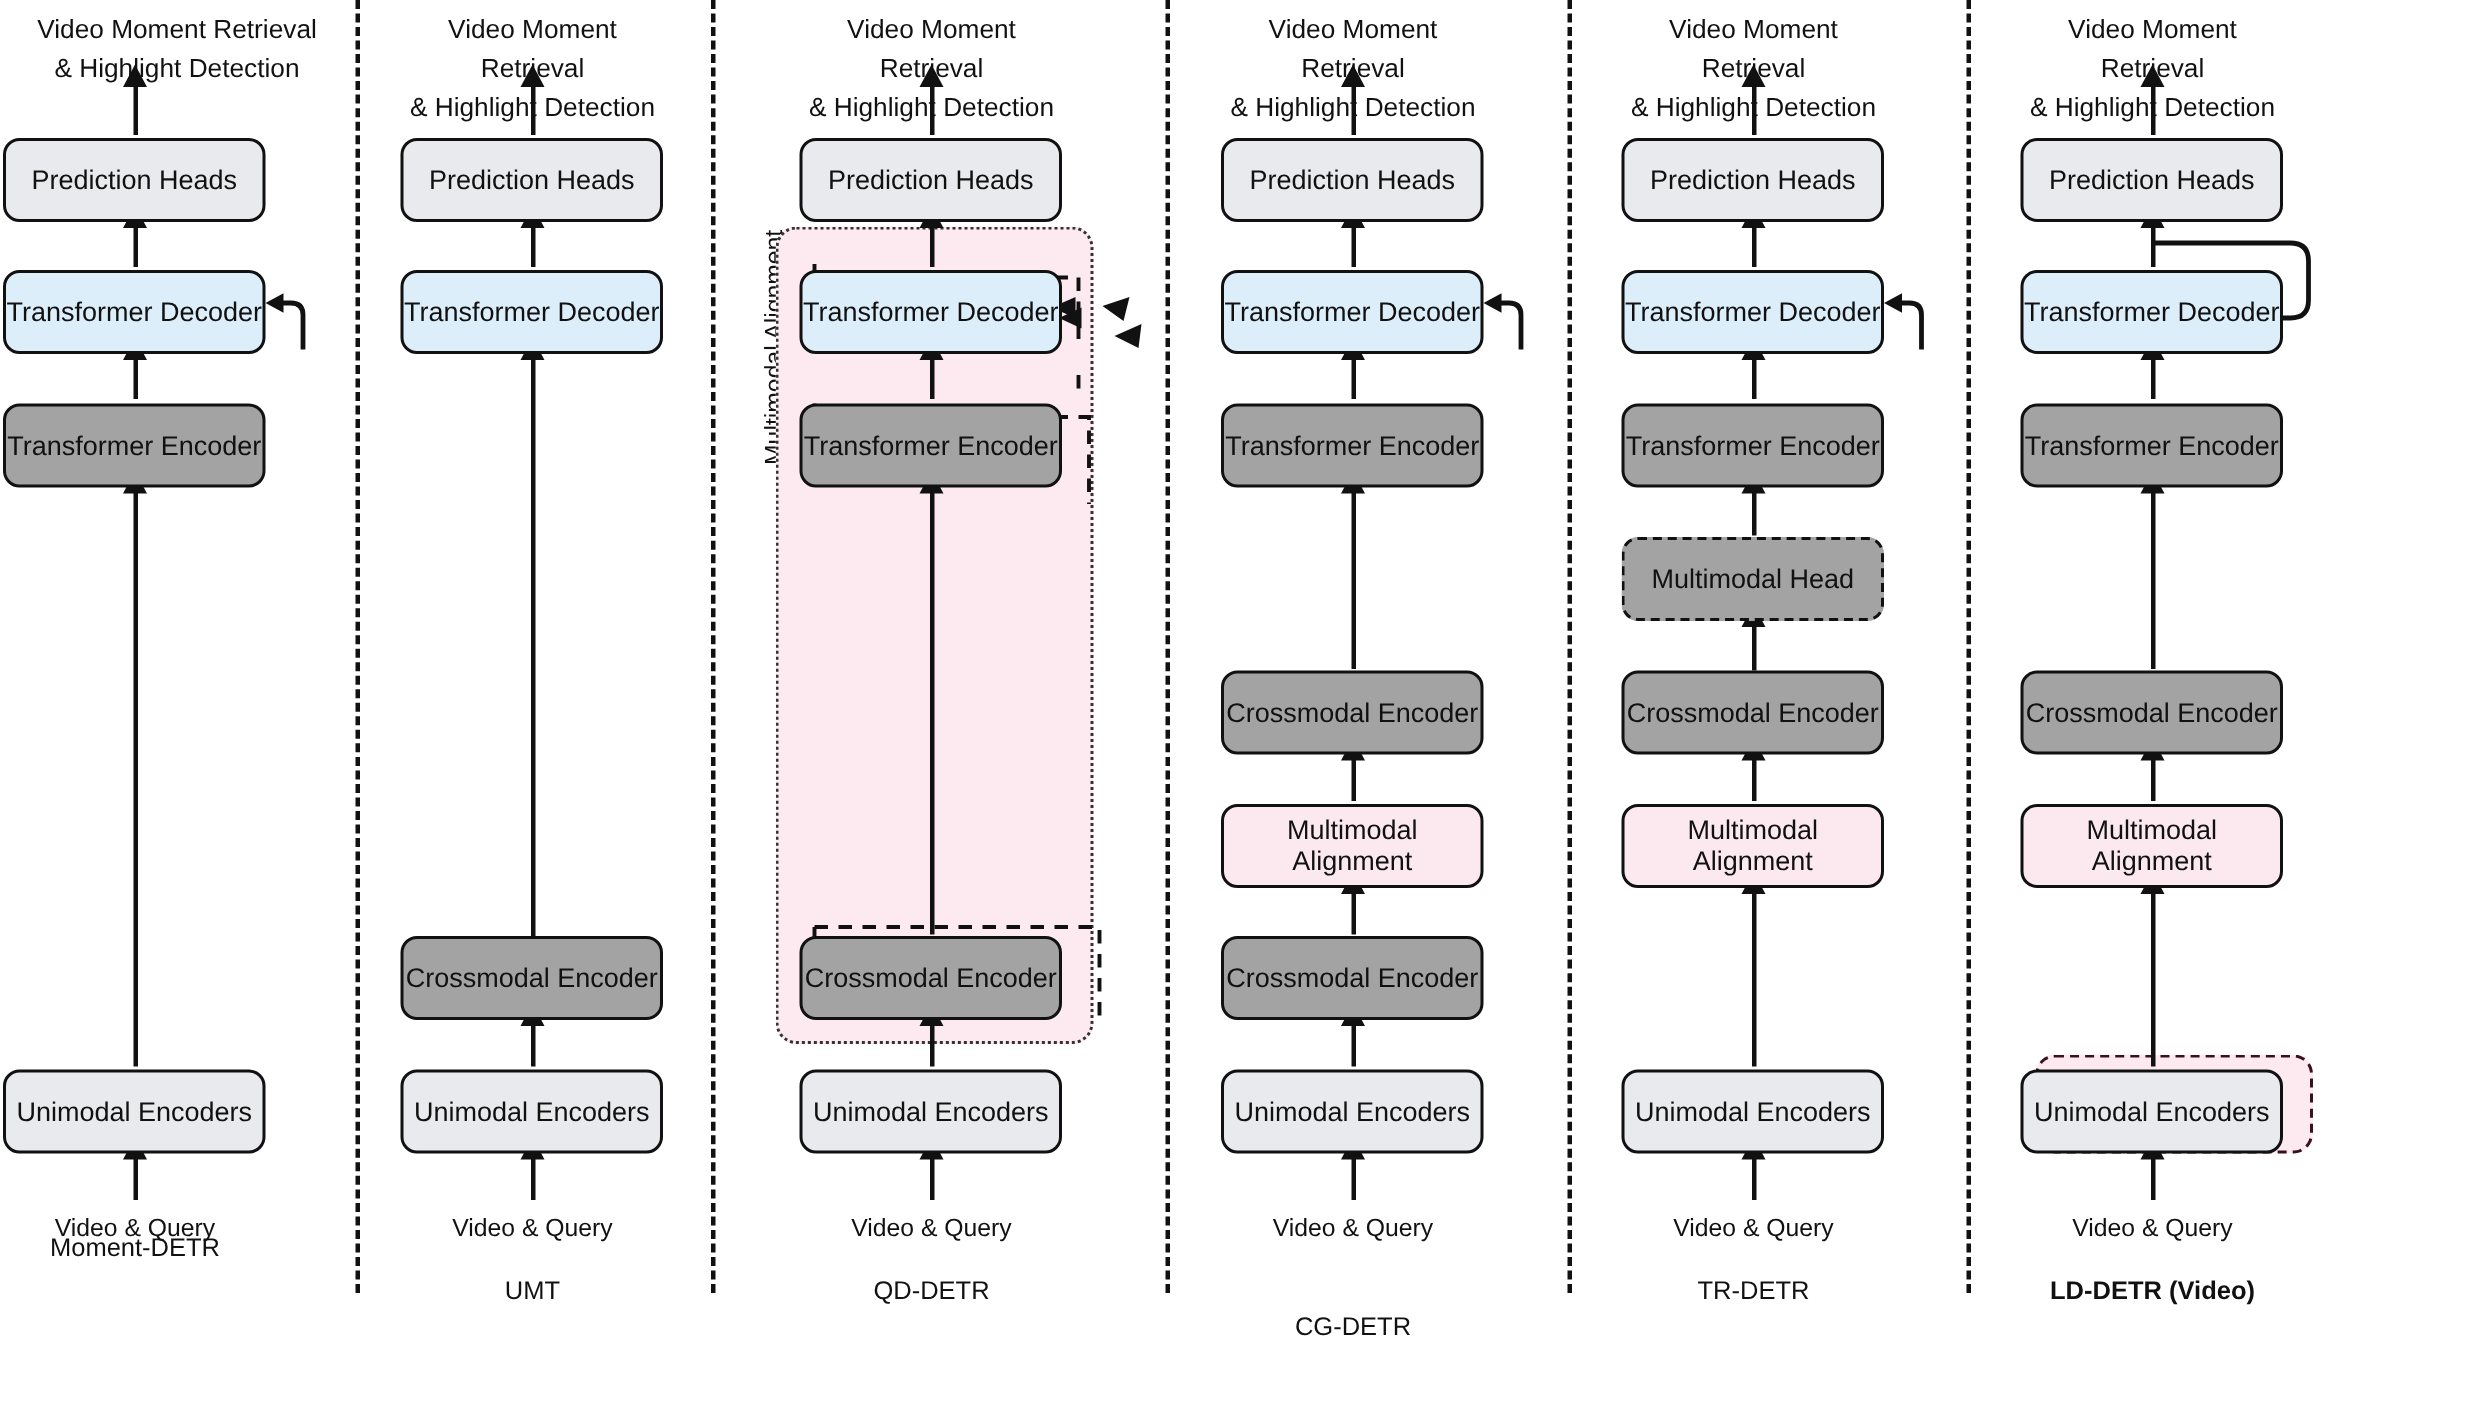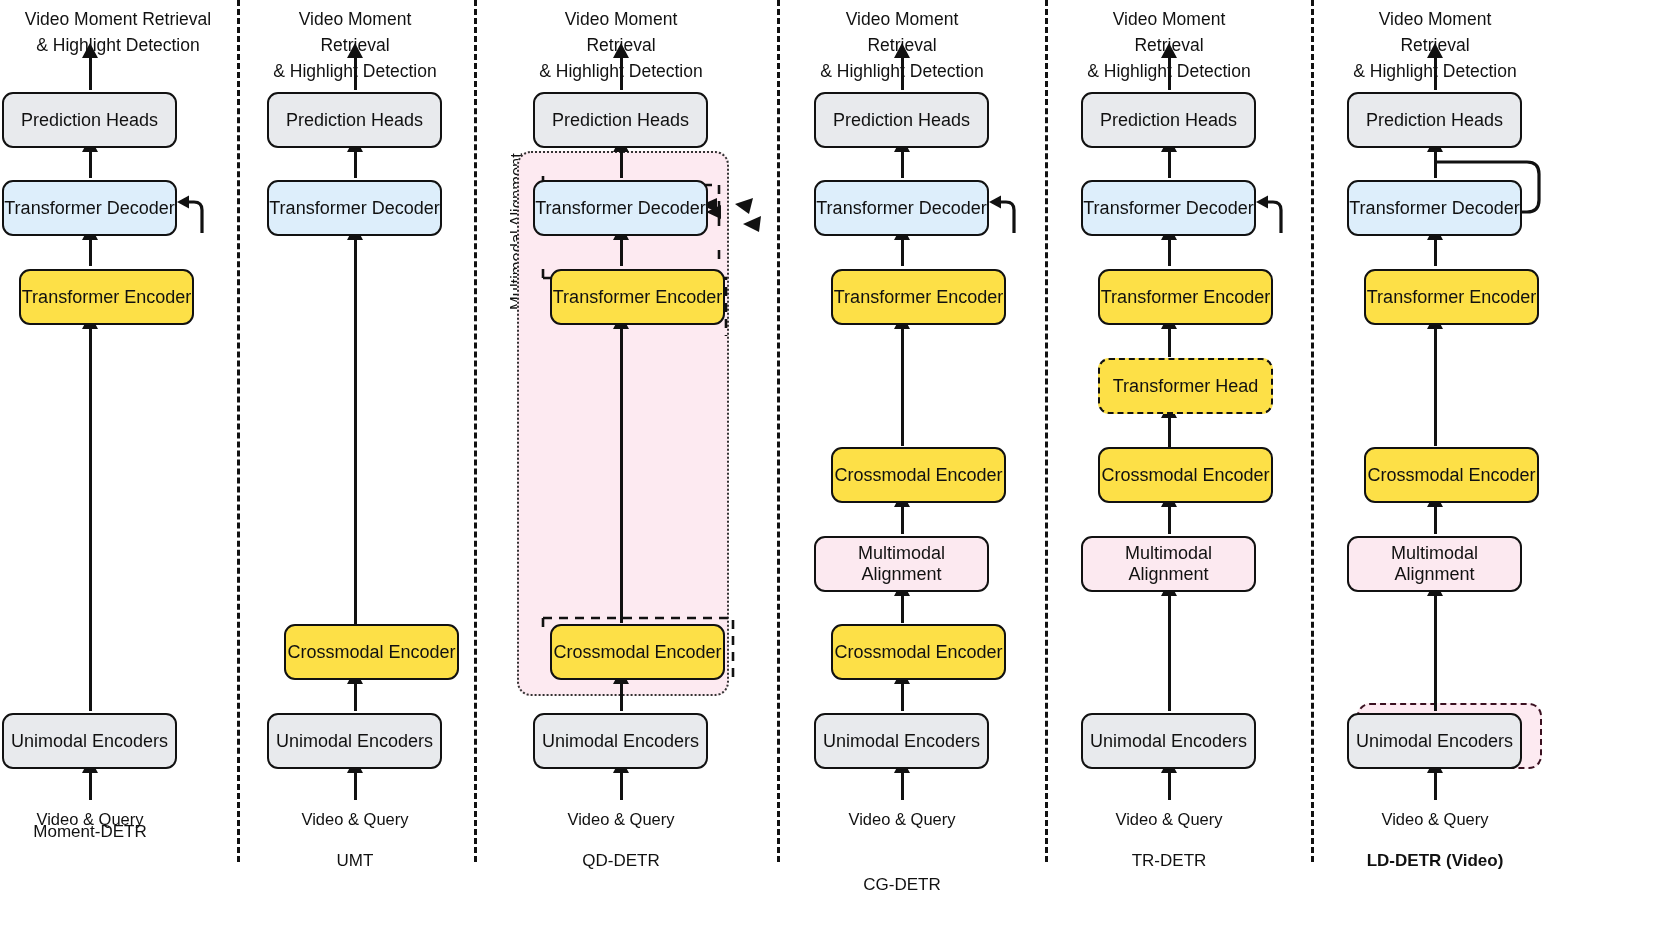--- a/index.html
+++ b/index.html
@@ -8,21 +8,21 @@
   .panel{position:absolute;top:0;height:935px;}
   .vsep{position:absolute;top:0;height:862px;width:0;
         border-left:3px dashed #111;}
   .title{position:absolute;text-align:center;font-size:17.5px;line-height:26px;
          color:#111;white-space:pre-line;}
   .box{position:absolute;box-sizing:border-box;border:2.6px solid #111;
        border-radius:11px;display:flex;align-items:center;justify-content:center;
        font-size:18px;color:#111;text-align:center;background:#fff;z-index:5;}
   .box.grey{background:#e8eaed;}
   .box.blue{background:#ddeefb;}
-  .box.green{background:#fde047;margin-left:17px;}
+  .box.green{background:#a3a3a3;}
   .box.pink{background:#fce9f0;}
   .box.dashed{border-style:dashed;border-width:2.4px;}
   .arrow{position:absolute;width:0;border-left:3.2px solid #111;z-index:3;}
   .arrow::after{content:"";position:absolute;left:-9.6px;top:-13px;
       width:0;height:0;border-left:8px solid transparent;
       border-right:8px solid transparent;border-bottom:15px solid #111;}
   .iolabel{position:absolute;font-size:16.5px;text-align:center;color:#111;}
   .caption{position:absolute;font-size:17px;text-align:center;color:#111;}
   .caption.bold{font-weight:bold;}
   .region{position:absolute;box-sizing:border-box;background:#fdeaf1;
@@ -155,21 +155,21 @@
   <div class="title" style="left:0;top:6px;width:180px;">Video Moment Retrieval
 &amp; Highlight Detection</div>
 
   <div class="arrow" style="left:89px;top:56px;height:34px;"></div>
   <div class="box grey" style="left:2px;top:92px;width:175px;height:56px;">Prediction Heads</div>
   <div class="arrow" style="left:89px;top:150px;height:28px;"></div>
   <div class="box blue" style="left:2px;top:180px;width:175px;height:56px;">Transformer Decoder</div>
   <div class="arrow" style="left:89px;top:238px;height:28px;"></div>
   <div class="box green" style="left:2px;top:269px;width:175px;height:56px;">Transformer Encoder</div>
   <div class="arrow" style="left:89px;top:327px;height:30px;"></div>
-  <div class="box green dashed" style="left:2px;top:358px;width:175px;height:56px;">Transformer Head</div>
+  <div class="box green dashed" style="left:2px;top:358px;width:175px;height:56px;">Multimodal Head</div>
   <div class="arrow" style="left:89px;top:416px;height:31px;"></div>
   <div class="box green" style="left:2px;top:447px;width:175px;height:56px;">Crossmodal Encoder</div>
   <div class="arrow" style="left:89px;top:505px;height:29px;"></div>
   <div class="box pink" style="left:2px;top:536px;width:175px;height:56px;">Multimodal Alignment</div>
   <div class="arrow" style="left:89px;top:594px;height:117px;"></div>
   <div class="box grey" style="left:2px;top:713px;width:175px;height:56px;">Unimodal Encoders</div>
   <div class="arrow" style="left:89px;top:771px;height:29px;"></div>
   <div class="iolabel" style="left:0;top:810px;width:180px;">Video &amp; Query</div>
   <div class="caption" style="left:0;top:851px;width:180px;">TR-DETR</div>
 

